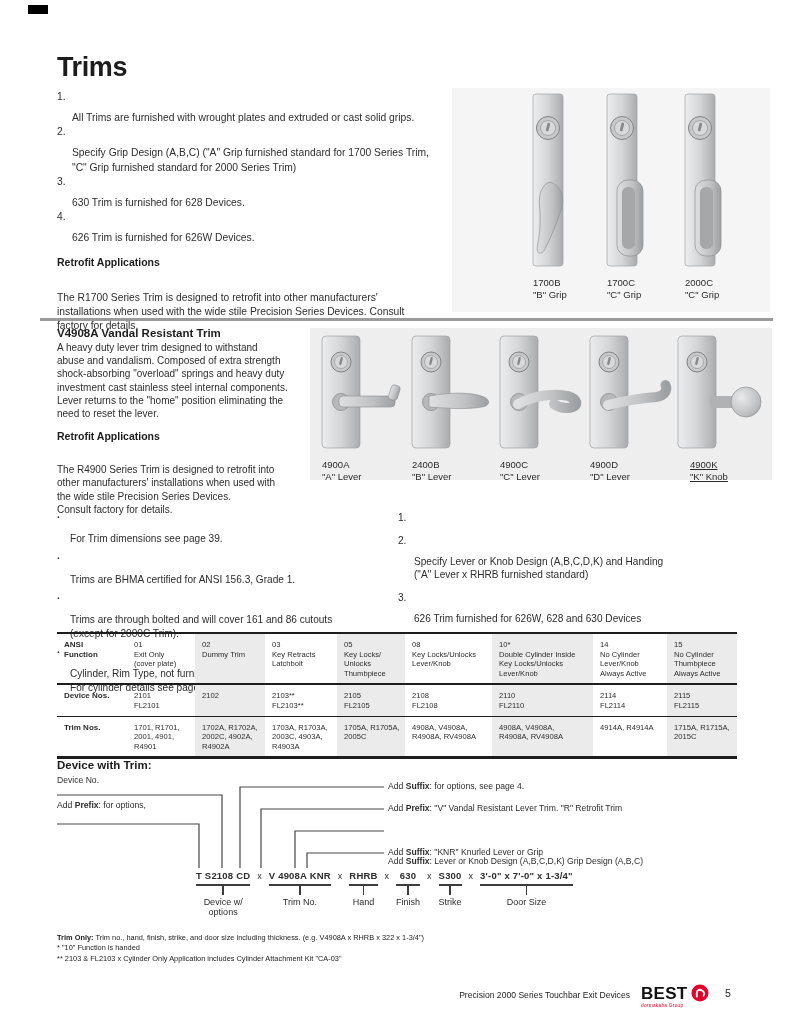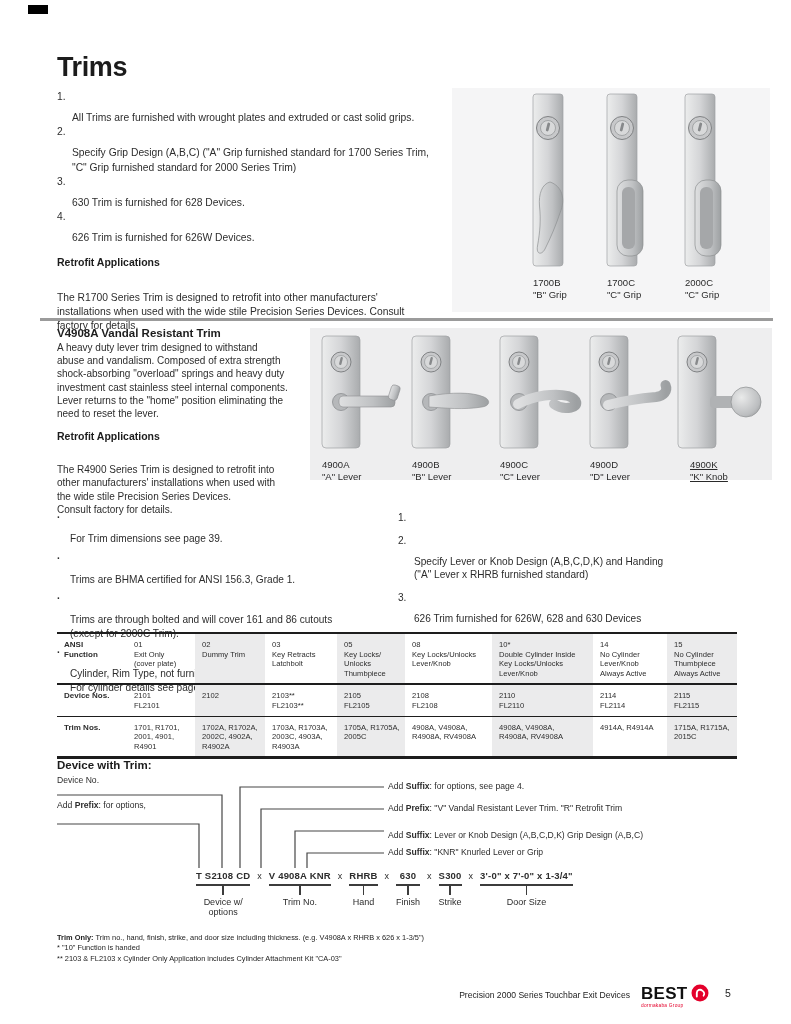--- a/index.html
+++ b/index.html
@@ -194,21 +194,21 @@
   <div class="abs" style="left:404px;top:334px;">
     <svg width="100" height="118">
       <rect x="8" y="2" width="38" height="112" rx="4" fill="url(#plateG)" stroke="#9fa1a3" stroke-width="0.7"></rect>
       <circle cx="27" cy="28" r="10" fill="#c7c8ca" stroke="#808284"></circle>
         <circle cx="27" cy="28" r="6.5" fill="#d8d9da" stroke="#97999b" stroke-width="0.7"></circle>
       <rect x="25.8" y="23" width="2.4" height="8" rx="1.2" fill="#87898b" transform="rotate(14 27 27)"></rect>
       <circle cx="27" cy="68" r="8.5" fill="#b6b8ba" stroke="#8c8e90" stroke-width="0.8"></circle>
       <path d="M25 62 C48 58 68 58 80 63 C87 66 86 72 78 73 C60 76 40 74 25 73 Z" fill="url(#gripG)" stroke="#8d8f91" stroke-width="0.6"></path>
     </svg>
     <div class="prod-label" style="margin-left:8px;">
-      <div>4900B</div>
+      <div>2400B</div>
       <div>"B" Lever</div>
     </div>
   </div>
 
   <div class="abs" style="left:492px;top:334px;">
     <svg width="100" height="118">
       <rect x="8" y="2" width="38" height="112" rx="4" fill="url(#plateG)" stroke="#9fa1a3" stroke-width="0.7"></rect>
       <circle cx="27" cy="28" r="10" fill="#c7c8ca" stroke="#808284"></circle>
         <circle cx="27" cy="28" r="6.5" fill="#d8d9da" stroke="#97999b" stroke-width="0.7"></circle>
       <rect x="25.8" y="23" width="2.4" height="8" rx="1.2" fill="#87898b" transform="rotate(14 27 27)"></rect>
@@ -384,21 +384,21 @@
     <polyline points="334,39 211,39 211,98" fill="none" stroke="#474747" stroke-width="1.2"></polyline>
     <polyline points="334,61 245,61 245,98" fill="none" stroke="#474747" stroke-width="1.2"></polyline>
     <polyline points="334,83 257,83 257,98" fill="none" stroke="#474747" stroke-width="1.2"></polyline>
   </svg>
 
   <div class="abs ord-label" style="left:57px;top:775px;"><span>Device No.</span><span class="b"></span><span></span></div>
   <div class="abs ord-label" style="left:57px;top:800px;"><span>Add </span><span class="b">Prefix</span><span>: for options,</span></div>
 
   <div class="abs ord-label" style="left:388px;top:781px;"><span>Add </span><span class="b">Suffix</span><span>: for options, see page 4.</span></div>
   <div class="abs ord-label" style="left:388px;top:803px;"><span>Add </span><span class="b">Prefix</span><span>: "V" Vandal Resistant Lever Trim. "R" Retrofit Trim</span></div>
-  <div class="abs ord-label" style="left:388px;top:830px;"><span>Add </span><span class="b">Suffix</span><span>: Lever or Knob Design (A,B,C,D,K) Grip Design (A,B,C)</span></div>
+  <div class="abs ord-label" style="left:388px;top:856px;"><span>Add </span><span class="b">Suffix</span><span>: Lever or Knob Design (A,B,C,D,K) Grip Design (A,B,C)</span></div>
   <div class="abs ord-label" style="left:388px;top:847px;"><span>Add </span><span class="b">Suffix</span><span>: "KNR" Knurled Lever or Grip</span></div>
 
   <div class="abs formula" style="left:196px;top:870px;">
     <div class="seg">
       <div class="seg-code">T S2108 CD</div>
       <div class="seg-line"></div>
       <div class="seg-tick"></div>
       <div class="seg-label pre">Device w/
 options</div>
     </div>
@@ -433,21 +433,21 @@
     <div class="seg-x">x</div>
     <div class="seg">
       <div class="seg-code">3'-0" x 7'-0" x 1-3/4"</div>
       <div class="seg-line"></div>
       <div class="seg-tick"></div>
       <div class="seg-label pre">Door Size</div>
     </div>
   </div>
 
   <div class="abs fnotes" style="left:57px;top:933px;width:690px;">
-    <div><span class="b">Trim Only:</span><span> Trim no., hand, finish, strike, and door size including thickness. (e.g. V4908A x RHRB x 626 x 1-3/5")</span></div>
+    <div><span class="b">Trim Only:</span><span> Trim no., hand, finish, strike, and door size including thickness. (e.g. V4908A x RHRB x 322 x 1-3/4")</span></div>
     <div><span class="b"></span><span>* "10" Function is handed</span></div>
     <div><span class="b"></span><span>** 2103 &amp; FL2103 x Cylinder Only Application includes Cylinder Attachment Kit "CA-03"</span></div>
   </div>
 
   <div class="abs foot-text" style="left:300px;top:990px;width:330px;text-align:right;">Precision 2000 Series Touchbar Exit Devices</div>
   <div class="abs" style="left:641px;top:984px;">
     <div style="display:flex;align-items:center;">
       <span class="brand">BEST</span>
       <svg width="18" height="18" style="margin-left:3px;">
         <circle cx="9" cy="9" r="8.5" fill="#e4002b"></circle>

